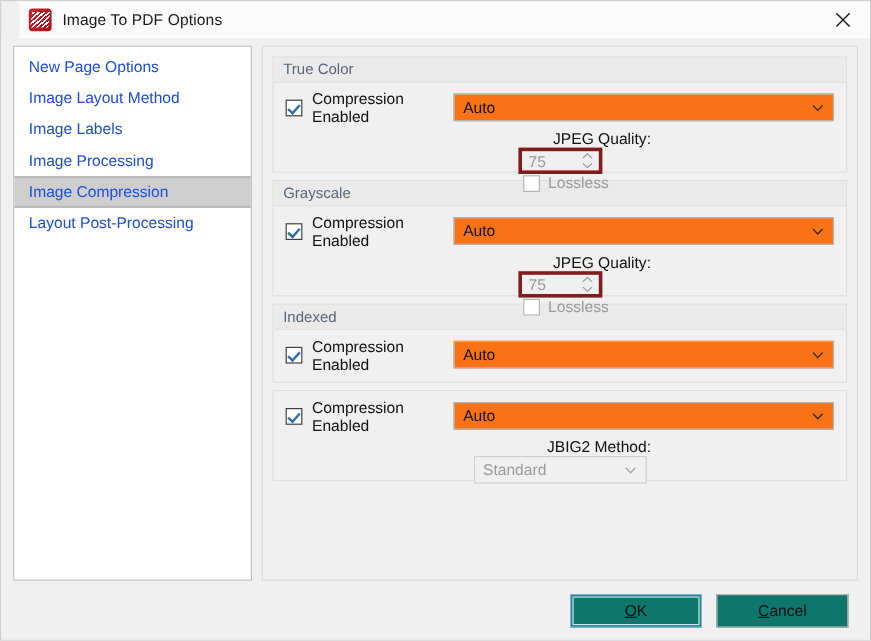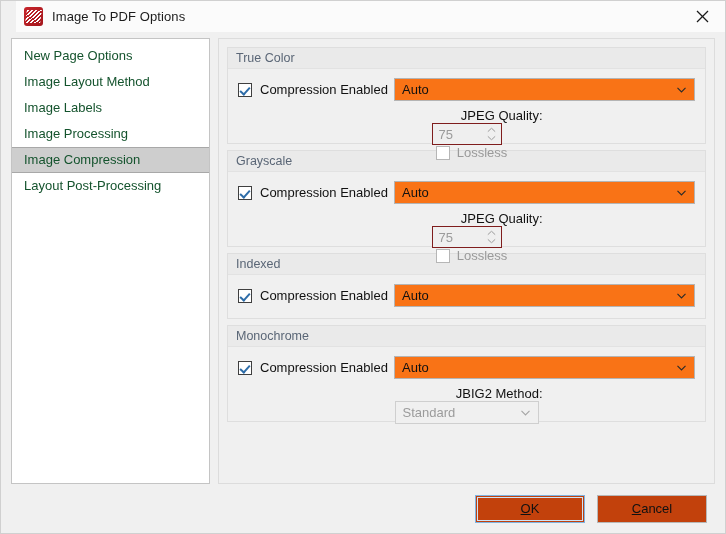--- a/index.html
+++ b/index.html
@@ -93,21 +93,21 @@
     background: #ffffff;
     border: 1px solid #c4c4c4;
     box-sizing: border-box;
     padding-top: 4px;
   }
   .side-item {
     height: 26px;
     line-height: 26px;
     padding-left: 12px;
     font-size: 13px;
-    color: #14532d;
+    color: #1d4ed8;
     cursor: default;
     box-sizing: border-box;
   }
   .side-item.selected {
     background: #cecece;
     border-top: 1px solid #a8a8a8;
     border-bottom: 1px solid #a8a8a8;
     line-height: 24px;
   }
   
@@ -141,21 +141,21 @@
     display: flex;
     align-items: center;
     height: 25px;
   }
   .row + .row { margin-top: 6px; flex-direction: column; }
   
   .cb-wrap {
     display: flex;
     align-items: center;
     cursor: default;
-    width: 156px;
+    width: 140px;
     flex: 0 0 auto;
   }
   .checkbox {
     width: 14px;
     height: 14px;
     border: 1px solid #3f3f3f;
     background: #ffffff;
     box-sizing: border-box;
     position: relative;
     flex: 0 0 auto;
@@ -215,21 +215,21 @@
     text-align: right;
     width: 172px;
     padding-right: 10px;
     box-sizing: border-box;
     flex: 0 0 auto;
   }
   .spinner {
     width: 70px;
     height: 22px;
     background: #efefef;
-    border: 1px solid #7f1d1d;
+    border: 3px solid #7f1d1d;
     box-sizing: border-box;
     display: flex;
     align-items: center;
     position: relative;
     font-size: 13px;
     color: #9b9b9b;
     padding-left: 6px;
     flex: 0 0 auto;
   }
   .spinner .arrows {
@@ -259,21 +259,21 @@
     display: flex;
     align-items: center;
     justify-content: flex-end;
     padding-right: 18px;
     gap: 12px;
     background: #f0f0f0;
   }
   .btn {
     width: 110px;
     height: 28px;
-    background: #c2410c;
+    background: #0f766e;
     border: 1px solid #b7b7b7;
     box-sizing: border-box;
     font-size: 13px;
     color: #111111;
     display: flex;
     align-items: center;
     justify-content: center;
     cursor: default;
     text-align: right;
   }
@@ -399,21 +399,20 @@
               <span>Auto</span>
               <svg class="chev" width="9" height="6" viewBox="0 0 9 6">
                 <path d="M0.5 0.8 L4.5 5 L8.5 0.8" fill="none" stroke="#2a2a2a" stroke-width="1.1"></path>
               </svg>
             </div>
           </div>
         </div>
       </div>
 
       <div class="group">
-        <div class="group-header">Monochrome</div>
         <div class="group-body">
           <div class="row">
             <div class="cb-wrap">
               <span class="checkbox checked"></span>
               <span class="cb-label">Compression Enabled</span>
             </div>
             <div class="combo">
               <span>Auto</span>
               <svg class="chev" width="9" height="6" viewBox="0 0 9 6">
                 <path d="M0.5 0.8 L4.5 5 L8.5 0.8" fill="none" stroke="#2a2a2a" stroke-width="1.1"></path>

